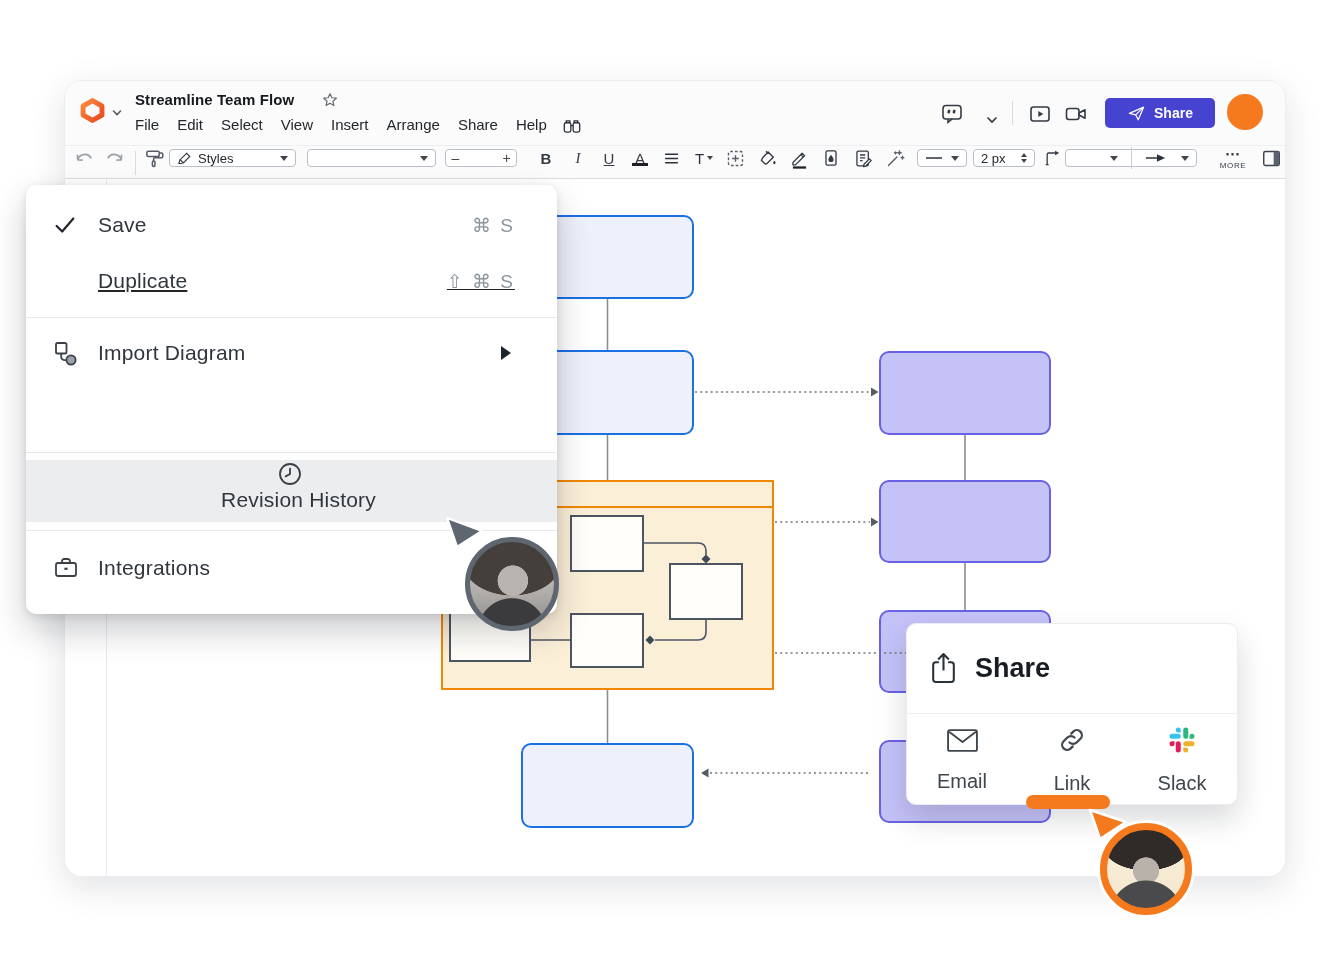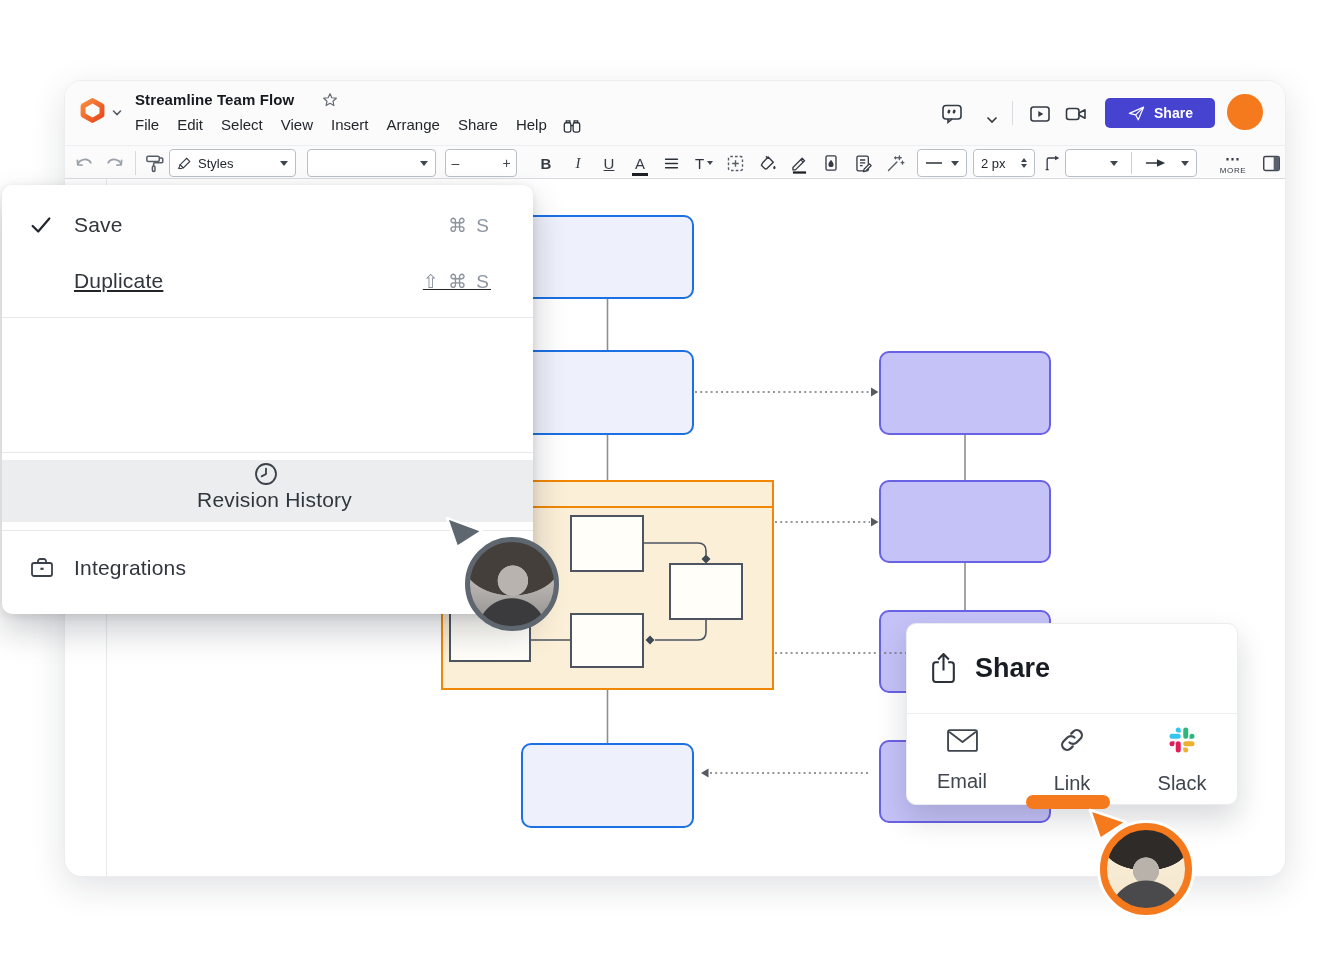--- a/index.html
+++ b/index.html
@@ -23,21 +23,21 @@
   .icon-btn { position:absolute; width:26px; height:26px; display:flex; align-items:center; justify-content:center; }
   .v-div { position:absolute; width:1px; height:24px; background:#D8DBDF; }
   .share-btn { position:absolute; left:1040px; top:17px; width:110px; height:30px; background:#4743D1;
                border-radius:5px; color:#fff; font-size:14px; font-weight:700; display:flex;
                align-items:center; justify-content:center; gap:8px; }
   .tb-avatar { position:absolute; left:1162px; top:13px; width:36px; height:36px; border-radius:50%; background:#F5791D; }
 
   
   .toolbar { position:absolute; left:0; top:65px; width:100%; height:33px; background:#FBFBFC;
              border-bottom:1px solid #D9DCE0; }
-  .toolbar .t { position:absolute; top:3px; height:28px; display:flex; align-items:center; justify-content:center; color:#343B44;text-align:center; }
+  .toolbar .t { position:absolute; top:3px; height:18px; display:flex; align-items:center; justify-content:center; color:#343B44;text-align:center; }
   .sel { border:1px solid #B9BFC7; border-radius:4px; background:#fff; display:flex; align-items:center; padding:0 7px; height:24px; gap:6px; }
   .caret { width:0; height:0; border-left:4px solid transparent; border-right:4px solid transparent; border-top:5px solid #3F464E; }
   .caret-up { width:0; height:0; border-left:3.5px solid transparent; border-right:3.5px solid transparent; border-bottom:4px solid #3F464E; }
   .caret-dn { width:0; height:0; border-left:3.5px solid transparent; border-right:3.5px solid transparent; border-top:4px solid #3F464E; }
   .stepper { display:flex; height:24px; border:1px solid #B9BFC7; border-radius:4px; background:#fff; overflow:hidden; }
   .stepper > div { display:flex; align-items:center; justify-content:center; font-size:14px; color:#3F464E; }
   .stepper .cell-b { width:19px; }
   .stepper .cell-i { width:32px; border-left:1px solid #C9CED4; border-right:1px solid #C9CED4; }
   .glyph-btn { font-size:15px; color:#2B323B; width:26px; }
   .ubar { position:absolute; left:5px; bottom:1px; width:16px; height:3px; background:#1D2127; }
@@ -50,21 +50,21 @@
   .left-rail { position:absolute; left:41px; top:0; width:1px; height:100%; background:#E8EAED; }
   .node { position:absolute; border-radius:10px; }
   .node-light { background:#EEF0FB; border:2px solid #1B70E4; }
   .node-purple { background:#C5C2F8; border:2px solid #6A62E4; }
   .group-box { position:absolute; background:#FCEFD8; border:2px solid #F08705; }
   .group-header { height:26px; border-bottom:2px solid #F08705; }
   .node-small { position:absolute; background:#FFFEF9; border:2px solid #4C5561; }
   .conn { position:absolute; left:0; top:0; pointer-events:none; }
 
   
-  .file-menu { position:absolute; left:2px; top:185px; width:531px; height:429px; background:#fff;
+  .file-menu { position:absolute; left:26px; top:185px; width:531px; height:429px; background:#fff;
                border-radius:10px; box-shadow:0 16px 34px rgba(15,20,30,.22), 0 2px 8px rgba(15,20,30,.10); z-index:40;padding-left:44px; }
   .fm-row { position:absolute; left:0; width:100%; display:flex; align-items:center; padding:0 26px; }
   .fm-ic { width:32px; display:flex; justify-content:flex-start; }
   .fm-label { font-size:21px; color:#30363D; margin-left:14px; letter-spacing:.2px; }
   .fm-sc { margin-left:auto; margin-right:16px; font-size:19px; color:#8C949E; letter-spacing:2px; }
   .fm-div { position:absolute; left:0; width:100%; height:1px; background:#E6E8EB; }
   .fm-sub-caret { margin-left:auto; margin-right:20px; width:0; height:0;
                   border-top:7px solid transparent; border-bottom:7px solid transparent; border-left:10px solid #1E242B; }
   .fm-hl { background:#ECEDEF; }
 
@@ -392,20 +392,31 @@
       </span>
       <span class="fm-label">Save</span>
       <span class="fm-sc">⌘ S</span>
     </div>
     <div class="fm-row" style="top:74px; height:44px;text-decoration:underline;">
       <span class="fm-ic"></span>
       <span class="fm-label">Duplicate</span>
       <span class="fm-sc">⇧ ⌘ S</span>
     </div>
     <div class="fm-div" style="top:132px;"></div>
+    <div class="fm-row" style="top:145px; height:46px;">
+      <span class="fm-ic">
+        <svg width="28" height="28" viewBox="0 0 28 28" fill="none" stroke="#3A4149" stroke-width="1.8">
+          <rect x="4" y="4" width="10.5" height="10.5" rx="1.6"></rect>
+          <path d="M9.2 14.5 v3.6 a3 3 0 0 0 3 3 h1.6"></path>
+          <circle cx="19" cy="21" r="4.6" fill="#9AA1AA"></circle>
+        </svg>
+      </span>
+      <span class="fm-label">Import Diagram</span>
+      <span class="fm-sub-caret"></span>
+    </div>
     <div class="fm-div" style="top:267px;"></div>
     <div class="fm-row fm-hl" style="top:275px; height:62px;flex-direction:column;">
       <span class="fm-ic">
         <svg width="28" height="28" viewBox="0 0 28 28" fill="none" stroke="#3A4149" stroke-width="1.8">
           <circle cx="14" cy="14" r="10"></circle>
             <path d="M14 8.6 V14 L9.6 16.4" stroke-linecap="round"></path>
         </svg>
       </span>
       <span class="fm-label">Revision History</span>
     </div>

